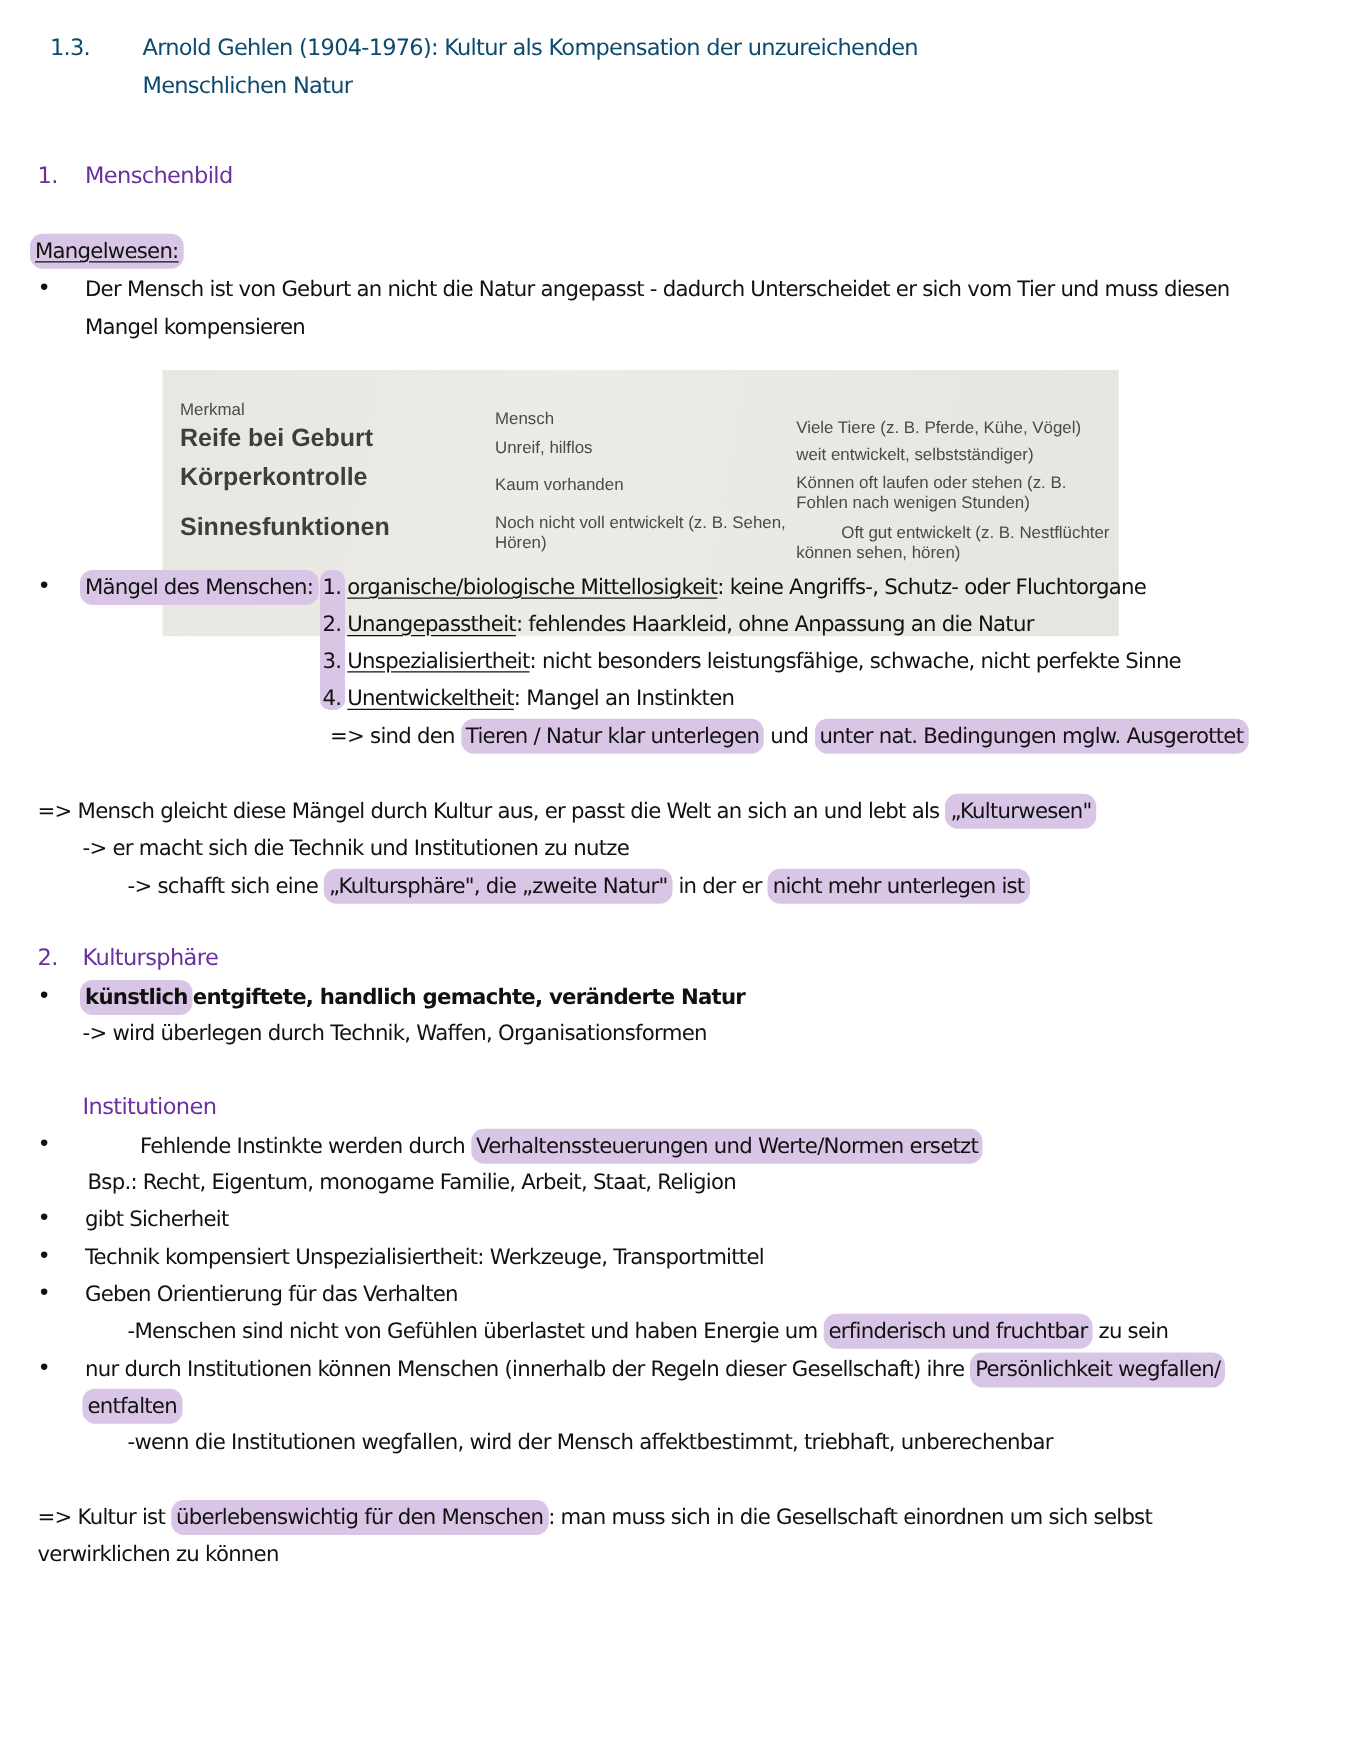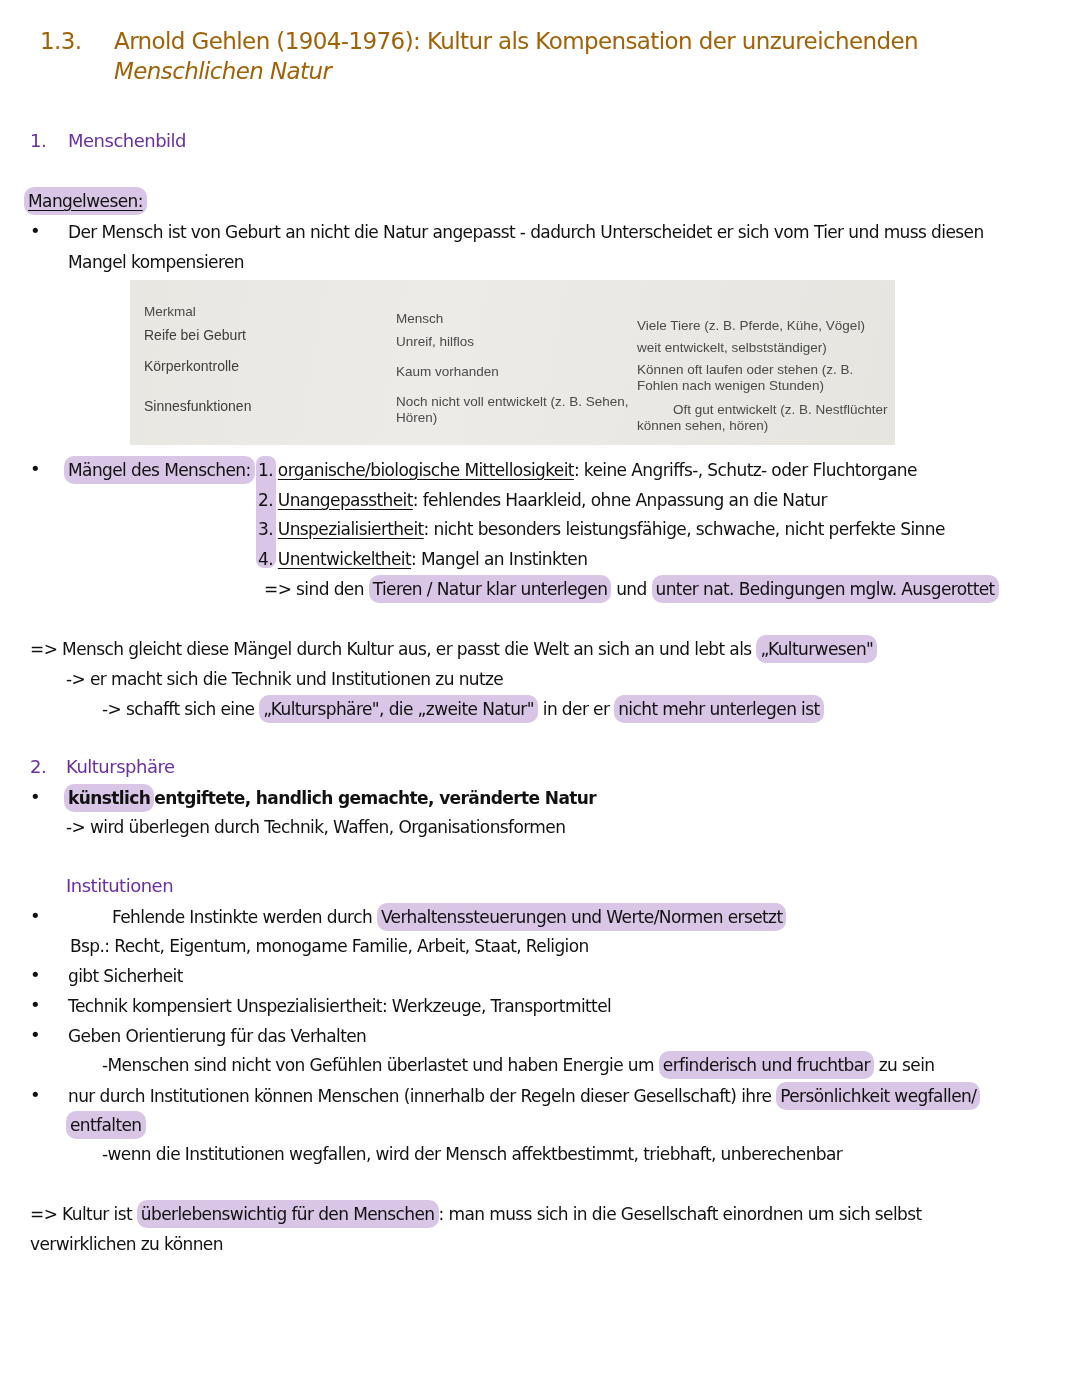--- a/index.html
+++ b/index.html
@@ -2,48 +2,48 @@
 <html><head>
 <meta charset="utf-8">
 <style>
   html, body { margin: 0; padding: 0; background: #ffffff; }
   body {
     width: 1080px; height: 1395px; position: relative; overflow: hidden;
     font-family: "DejaVu Sans", sans-serif; color: #111;
   }
   .abs { position: absolute; white-space: nowrap; }
   .title {
-    font-family: "DejaVu Sans", sans-serif; font-size: 23px; color: #a16207;
+    font-family: "DejaVu Sans", sans-serif; font-size: 18px; color: #0c4a6e;
     letter-spacing: -0.6px; font-weight: normal;
   }
   .h2 { font-size: 18px; color: #6a2fa0; letter-spacing: -0.5px; }
   .txt { font-size: 17px; letter-spacing: -0.6px; line-height: 22px; }
   .hl {
     background: #d9c6e6; border-radius: 10px; padding: 4px 4px;
   }
   .u { text-decoration: underline; text-underline-offset: 3px; }
   .bullet { font-size: 18px; }
   .photo-table {
-    position: absolute; left: 130px; top: 280px; width: 765px; height: 165px;
+    position: absolute; left: 130px; top: 296px; width: 765px; height: 213px;
     background: linear-gradient(100deg, #e8e7e2 0%, #ecebe7 40%, #e6e5e0 100%);
     font-family: "Liberation Sans", sans-serif; color: #4a4a4a; font-size: 13.5px;
   }
   .photo-table .cell { position: absolute; line-height: 17px; white-space: nowrap; }
-  .photo-table .bold { font-weight: normal; color: #3e3e3e; font-size: 14px; }
+  .photo-table .bold { font-weight: bold; color: #3e3e3e; font-size: 20px; }
   .bar-hl {
     position: absolute; left: 256px; top: 456px; width: 20px; height: 112px;
     background: #d9c6e6; border-radius: 8px;
   }
 </style>
 </head>
 <body>
 
 <div class="abs title" style="left:40px; top:28px;">1.3.</div>
 <div class="abs title" style="left:114px; top:28px;">Arnold Gehlen (1904-1976): Kultur als Kompensation der unzureichenden</div>
-<div class="abs title" style="left:114px; top:58px;font-style:italic;">Menschlichen Natur</div>
+<div class="abs title" style="left:114px; top:58px;">Menschlichen Natur</div>
 
 <div class="abs h2" style="left:30px; top:130px;">1.</div>
 <div class="abs h2" style="left:68px; top:130px;">Menschenbild</div>
 
 <div class="abs txt" style="left:24px; top:190px;">
   <span class="hl u">Mangelwesen:</span>
 </div>
 
 <div class="abs bullet" style="left:30px; top:220px;">•</div>
 <div class="abs txt" style="left:68px; top:221px;">Der Mensch ist von Geburt an nicht die Natur angepasst - dadurch Unterscheidet er sich vom Tier und muss diesen</div>

